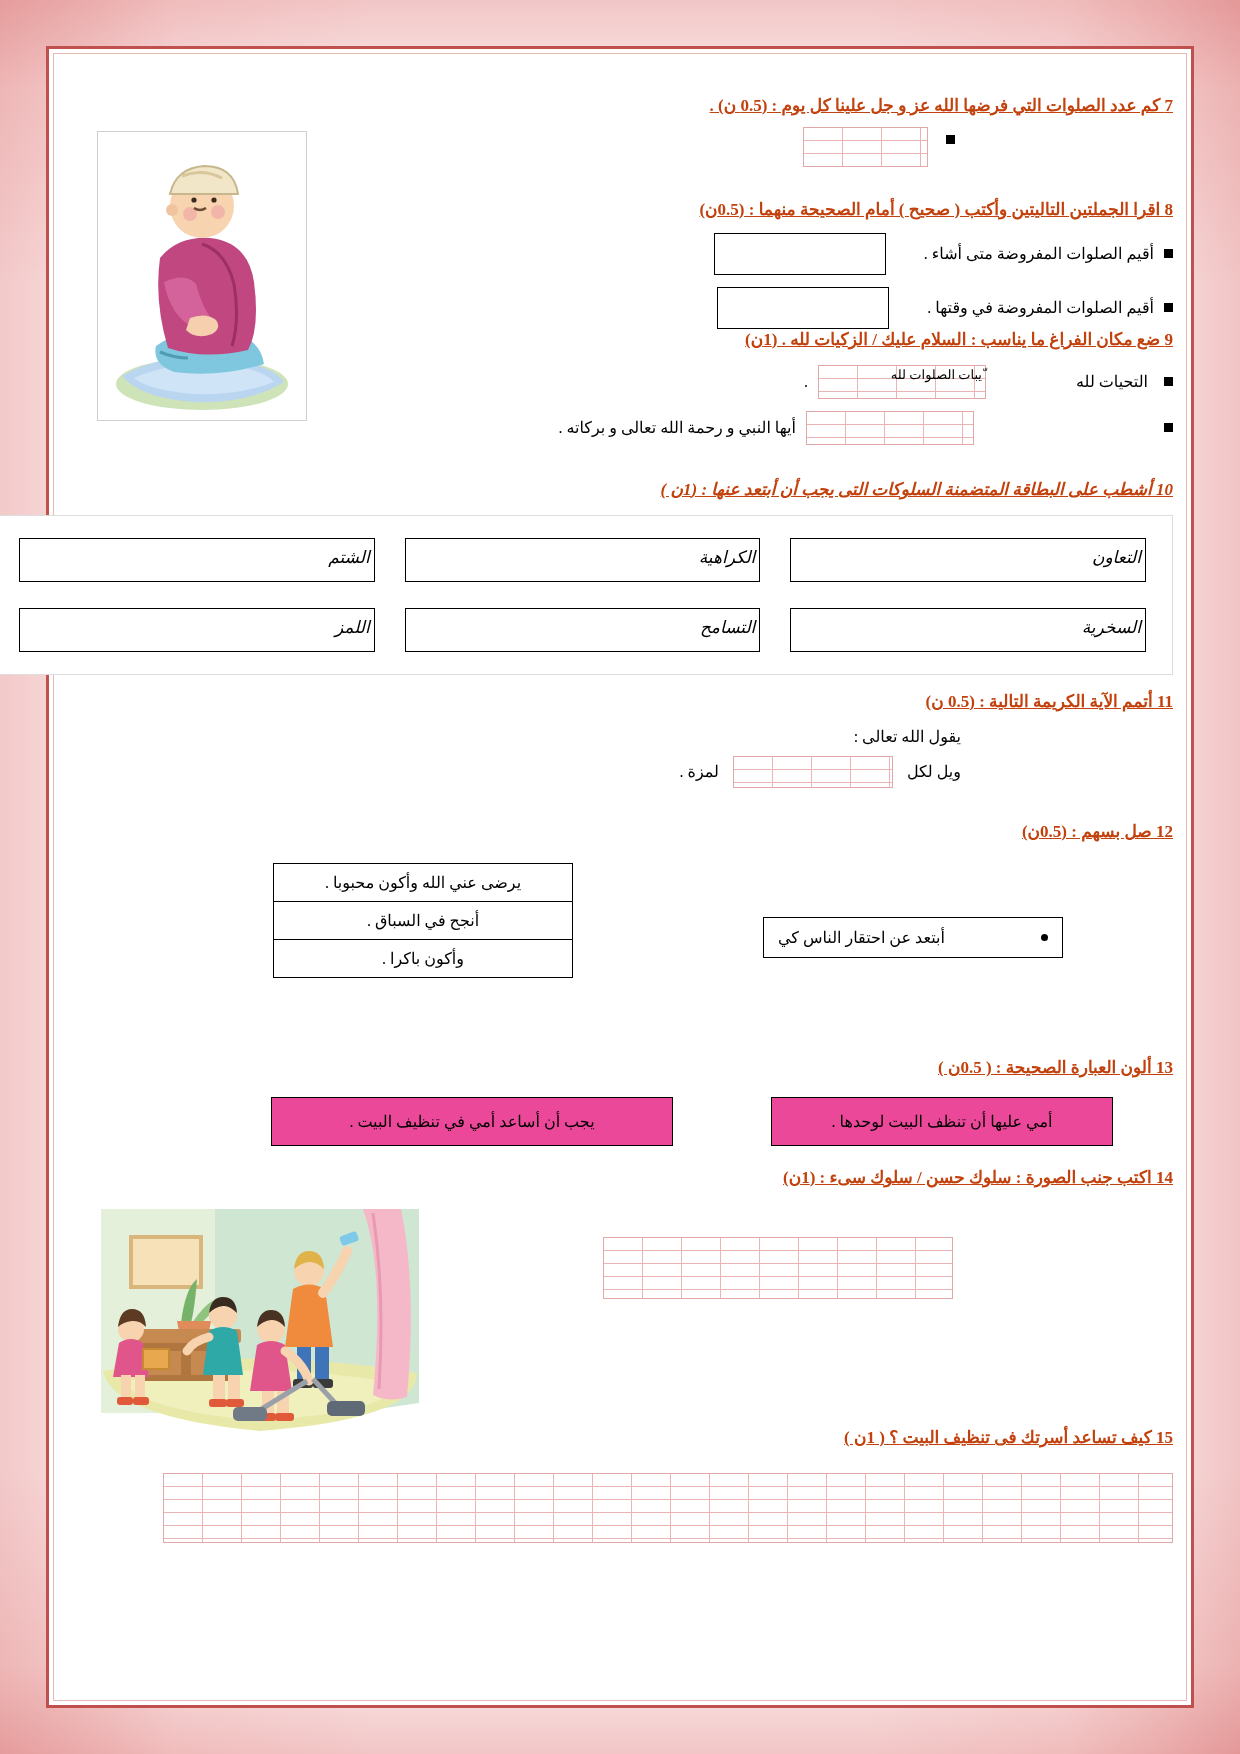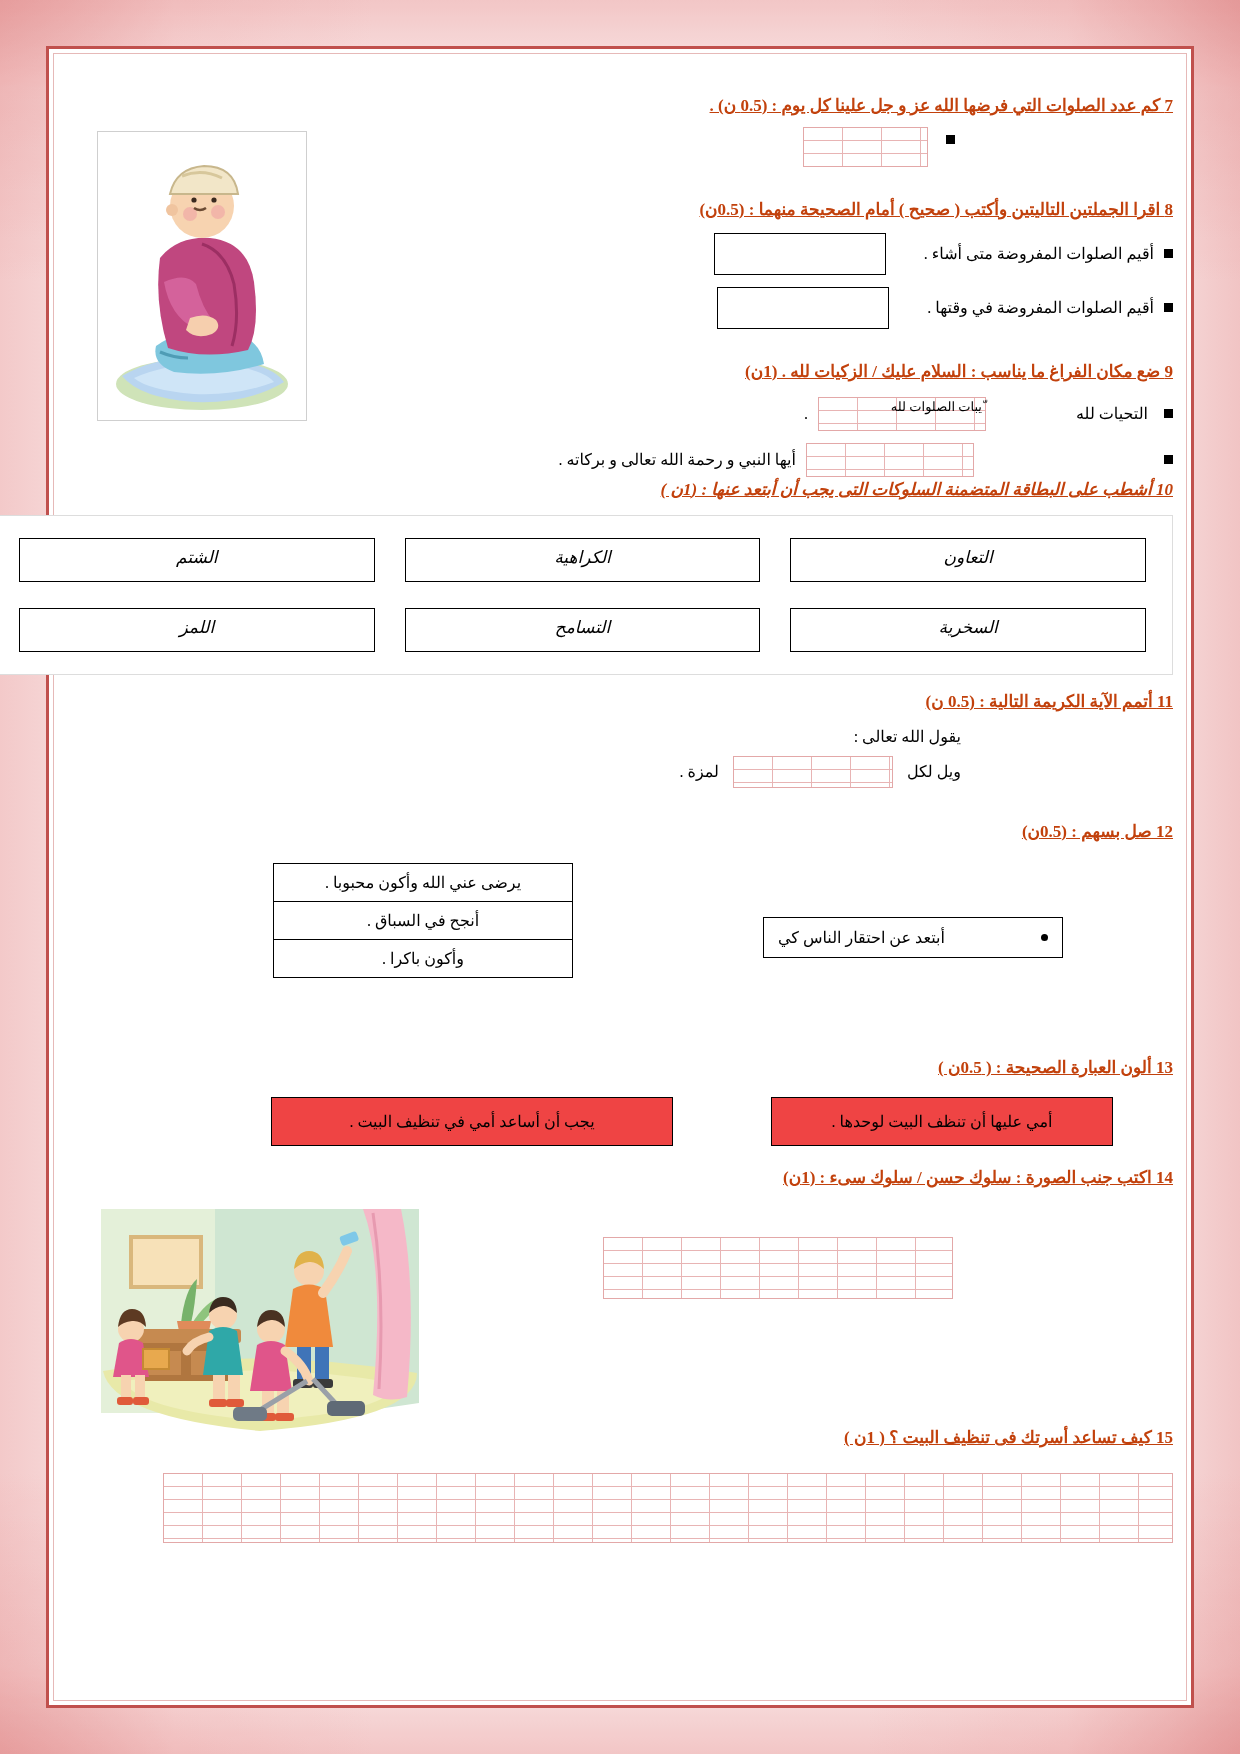--- a/index.html
+++ b/index.html
@@ -74,21 +74,20 @@
     border:1px solid #ddd;
     background:#fff;
     display:grid;
     grid-template-columns:repeat(3,1fr);
     gap:26px 30px;
     padding:22px 26px;
     box-sizing:border-box;
   }
   .card{
     border:1px solid #000;
-    text-align:center;
     font-size:17px;
     padding:8px 4px;
     background:#fff;
   }
   .match-col{display:flex;flex-direction:column;}
   .match-item{
     border:1px solid #000;
     font-size:16px;
     padding:9px 12px;
     text-align:center;
@@ -97,21 +96,21 @@
   .match-right{
     border:1px solid #000;
     font-size:16px;
     padding:10px 14px;
     background:#fff;
     display:flex;align-items:center;gap:12px;
     direction:rtl;
   }
   .dot{width:7px;height:7px;border-radius:50%;background:#000;display:inline-block;}
   .color-box{
-    border:1px solid #000;background:#ef4444;
+    border:1px solid #000;background:#ec4899;
     font-size:16px;padding:14px 10px;text-align:center;
   }
   
   .img1{
     position:absolute;
     border:1px solid #cfcfcf;
     background:#ffffff;
     overflow:hidden;
   }
   .img2{
@@ -182,21 +181,21 @@
         <div class="answer-box" style="width:172px;height:42px;margin-right:38px;"></div>
       </div>
 
       <div class="row" style="margin-top:12px;align-items:center;">
         <span class="bullet" style="margin-top:0;"></span>
         <span class="txt">أقيم الصلوات المفروضة في وقتها .</span>
         <div class="answer-box" style="width:172px;height:42px;margin-right:38px;"></div>
       </div>
     </div>
 
-    <div class="sec" style="top:304px;right:0;width:1010px;">
+    <div class="sec" style="top:272px;right:0;width:1010px;">
       <div class="q-title">9 ضع مكان الفراغ ما يناسب :  السلام عليك / الزكيات لله . (1ن)</div>
 
       <div class="row" style="margin-top:12px;align-items:center;">
         <span class="bullet" style="margin-top:0;"></span>
         <span class="txt" style="margin-right:6px;">التحيات لله</span>
         <div style="position:relative;margin-right:90px;">
           <div class="line-grid" style="width:168px;height:34px;"></div>
           <span class="txt small" style="position:absolute;top:2px;right:4px;">ّيبات الصلوات لله</span>
         </div>
         <span class="txt" style="margin-right:10px;">.</span>

